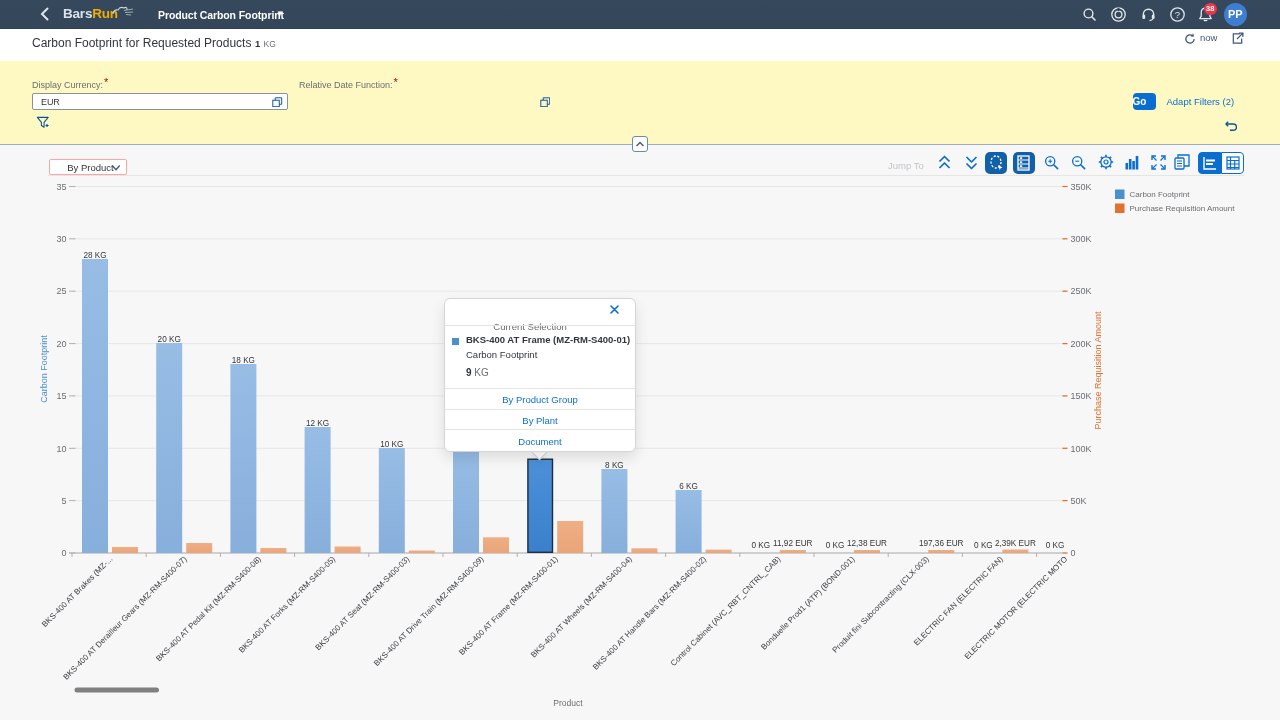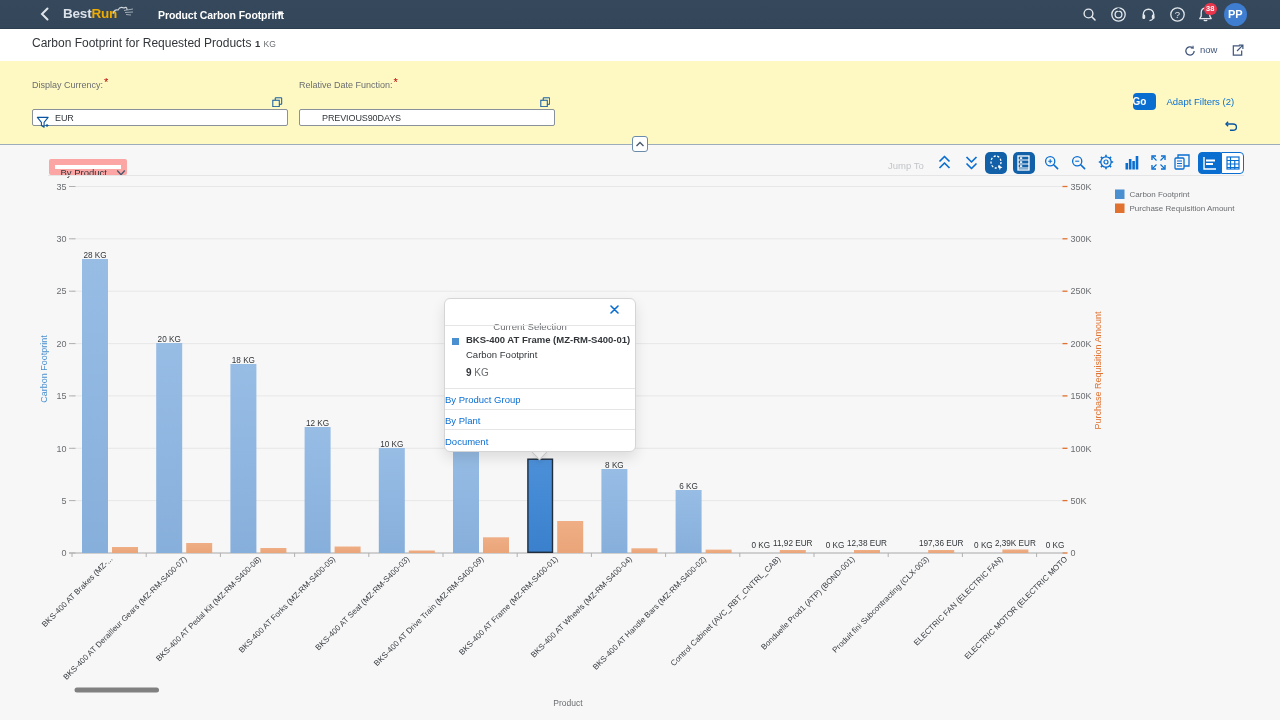--- a/index.html
+++ b/index.html
@@ -16,59 +16,59 @@
 #shellcaret { position:absolute; left:276px; top:9px; font-size:8px; color:#fff; }
 .shellicon { position:absolute; top:6px; width:17px; height:17px; }
 #badge { position:absolute; left:1204px; top:2.5px; width:12.5px; height:12.5px; background:#e9364c; border-radius:50%; color:#fff; font-size:7.5px; font-weight:bold; text-align:center; line-height:12.5px; z-index:3;}
 #avatar { position:absolute; left:1223.5px; top:2.5px; width:23.5px; height:23.5px; background:#3e7dd0; border-radius:50%; color:#fff; font-size:11px; font-weight:bold; text-align:center; line-height:23.5px; }
 
 
 #subhdr { position:absolute; left:0; top:29px; width:1280px; height:32px; background:#fff; }
 #pagetitle { position:absolute; left:32px; top:7px; font-size:12px; color:#32363a; }
 #pagetitle .num { font-size:9.5px; font-weight:bold; margin-left:3.5px; }
 #pagetitle .unit { font-size:8.5px; color:#6a6d70; }
-#nowwrap { position:absolute; left:1183px; top:15px; font-size:9.5px; color:#41567c; }
+#nowwrap { position:absolute; left:1183px; top:3px; font-size:9.5px; color:#41567c; }
 
 
 #filterbar { position:absolute; left:0; top:61px; width:1280px; height:84px; background:#fef9c3; border-bottom:1px solid #9dacba; }
 .flabel { position:absolute; top:14.5px; font-size:9px; color:#6a6d70; }
 .flabel .req { color:#b00; font-size:11px; vertical-align:2px; margin-left:1px;}
-.finput { position:absolute; top:31.5px; width:256px; height:17.5px; border:1px solid #89919a; border-radius:2px; background:#fff; font-size:9px; letter-spacing:-0.1px; color:#32363a; line-height:16px; padding-left:22px;margin-top:16px; }
+.finput { position:absolute; top:31.5px; width:256px; height:17.5px; border:1px solid #89919a; border-radius:2px; background:#fff; font-size:9px; letter-spacing:-0.1px; color:#32363a; line-height:16px; padding-left:8px; }
 .vhicon { position:absolute; top:35.5px; width:10.5px; height:10.5px; }
 #gobtn { position:absolute; left:1132.5px; top:31.5px; width:23px; height:17.5px; background:#0a6ed1; border-radius:4px; color:#fff; font-size:10px; font-weight:bold; text-align:left; line-height:17.5px; }
 #adaptf { position:absolute; left:1166.5px; top:34.5px; font-size:9.5px; color:#0a6ed1;text-align:right; }
 #collapsetab { position:absolute; left:632px; top:136px; width:16px; height:16px; background:#fff; border:1px solid #6a8caa; border-radius:3px; z-index:5; }
 
 
 #content { position:absolute; left:0; top:145px; width:1280px; height:575px; background:#f7f7f7; }
-#byprod { position:absolute; left:48.5px; top:158.5px; width:78px; height:16.5px; background:#fff; border:6px solid #fca5a5; border-radius:2px; font-size:9.5px; color:#32363a; line-height:15px; padding-left:6px; }
+#byprod { position:absolute; left:48.5px; top:158.5px; width:78px; height:16.5px; background:#fff; border:1px solid #fca5a5; border-radius:2px; font-size:9.5px; color:#32363a; line-height:15px; padding-left:6px;text-align:center; }
 #tbsep { position:absolute; left:48px; top:175px; width:1196px; height:1px; background:#e5e5e5; }
 #jumpto { position:absolute; left:888px; top:160px; font-size:9.5px; color:#c2c5ca; }
 
 
 #popup { position:absolute; left:444px; top:298px; width:192px; height:154px; background:#fff; border:1px solid #d5d5d5; border-radius:6px; box-shadow:0 6px 14px rgba(0,0,0,0.11); z-index:10; }
 #popup .hdr { position:absolute; left:0; top:0; width:170px; height:26px; text-align:center; font-size:9.5px; color:#6a6d70; line-height:27px; border-bottom:1px solid #e5e5e5;margin-top:14px; }
 #popup .sq { position:absolute; left:7px; top:39px; width:7px; height:7px; background:#4a8fd0; }
 #popup .t1 { position:absolute; left:21px; top:35px; font-size:9.5px; font-weight:bold; color:#32363a; white-space:nowrap; }
 #popup .t2 { position:absolute; left:21px; top:49.5px; font-size:9.5px; color:#32363a; }
 #popup .t3 { position:absolute; left:21px; top:67.5px; font-size:10px; font-weight:bold; color:#32363a; }
 #popup .t3 span { font-weight:normal; color:#6a6d70; }
-#popup .lnk { position:absolute; left:0; width:100%; text-align:left; font-size:9.5px; color:#0a6ed1; }
+#popup .lnk { position:absolute; left:0; width:100%; text-align:center; font-size:9.5px; color:#0a6ed1; }
 #popup .div { position:absolute; left:0; width:100%; height:1px; background:#e5e5e5; }
 #arrow { position:absolute; left:533.5px; top:446.5px; width:11px; height:11px; background:#fff; transform:rotate(45deg); border-right:1px solid #d5d5d5; border-bottom:1px solid #d5d5d5; box-shadow:2px 2px 4px rgba(0,0,0,0.06); z-index:9; }
 </style>
 </head>
 <body>
 <div id="page">
 
   <div id="shell">
     <svg id="backbtn" viewBox="0 0 18 18">
         <path d="M11.5 3.5 L6 9 L11.5 14.5" stroke="#dfe4e9" stroke-width="2" fill="none" stroke-linecap="round"></path>
       </svg>
-    <div id="logo"><span class="b">Best</span><span class="r">Run</span></div>
+    <div id="logo"><span class="b">Bars</span><span class="r">Run</span></div>
     <svg class="abs" style="left:112px;top:4px" width="26" height="13" viewBox="0 0 26 13">
         <path d="M1 10 Q2 5 6 6 Q8 2 12 4 Q15 2 15 6" stroke="#cfd6dd" stroke-width="1.1" fill="none"></path>
         <path d="M12 6.5 l9 -1.5 M13 8.5 l8 -0.5 M14 10.5 l5 0.5" stroke="#cfd6dd" stroke-width="0.7" fill="none"></path>
       </svg>
     <div id="shelltitle">Product Carbon Footprint</div>
     <div id="shellcaret">▼</div>
     <svg class="shellicon" style="left:1081px" viewBox="0 0 17 17">
         <circle cx="7.5" cy="7.5" r="4.4" stroke="#e3e8ed" stroke-width="1.4" fill="none"></circle>
         <path d="M10.8 10.8 L14 14" stroke="#e3e8ed" stroke-width="1.6" stroke-linecap="round"></path>
       </svg>
@@ -107,21 +107,20 @@
           <path d="M9.5 2 L2.5 2 L2.5 12 L11.5 12 L11.5 7" stroke="#41567c" stroke-width="1.3" fill="none"></path>
           <path d="M6.5 7.5 L12.5 1.5 M8.5 1.2 L12.8 1.2 L12.8 5.5" stroke="#41567c" stroke-width="1.3" fill="none"></path>
         </svg>
     </div>
   </div>
 
   <div id="filterbar">
     <div class="flabel" style="left:32px">Display Currency:<span class="req">*</span></div>
     <div class="flabel" style="left:299px">Relative Date Function:<span class="req">*</span></div>
     <div class="finput" style="left:32px">EUR</div>
-    <div class="finput" style="left:299px">PREVIOUS90DAYS</div>
     <svg class="vhicon" style="left:272px" viewBox="0 0 13 13">
         <rect x="1" y="4" width="8" height="8" stroke="#0854a0" stroke-width="1.2" fill="none"></rect>
         <path d="M4 4 L4 1 L12 1 L12 9 L9 9" stroke="#0854a0" stroke-width="1.2" fill="none"></path>
       </svg>
     <svg class="vhicon" style="left:539.5px" viewBox="0 0 13 13">
         <rect x="1" y="4" width="8" height="8" stroke="#0854a0" stroke-width="1.2" fill="none"></rect>
         <path d="M4 4 L4 1 L12 1 L12 9 L9 9" stroke="#0854a0" stroke-width="1.2" fill="none"></path>
       </svg>
     <svg class="abs" style="left:36px;top:55px" width="13.5" height="13.5" viewBox="0 0 15 15">
         <path d="M1.5 1.5 L13.5 1.5 L9 7 L9 12.5 L6 10.5 L6 7 Z" stroke="#0854a0" stroke-width="1.2" fill="none" stroke-linejoin="round"></path>

